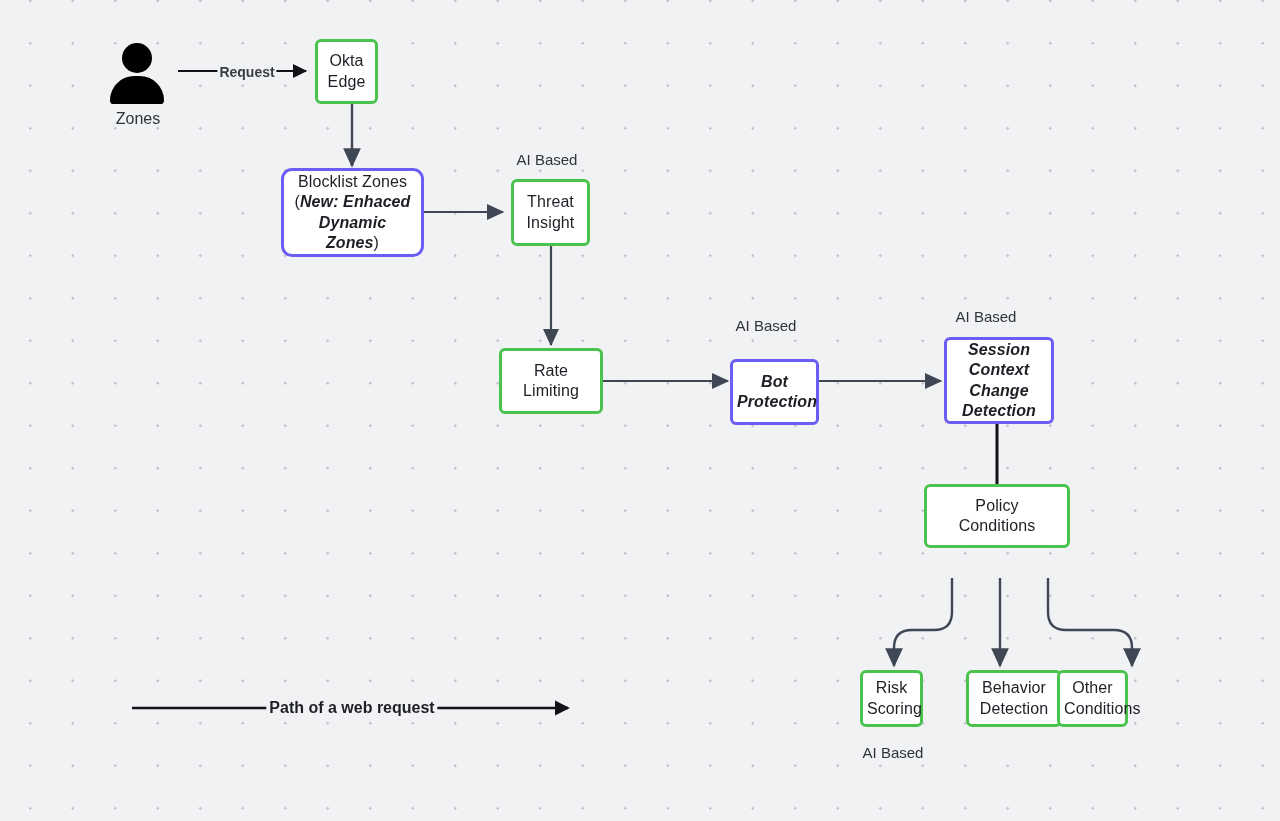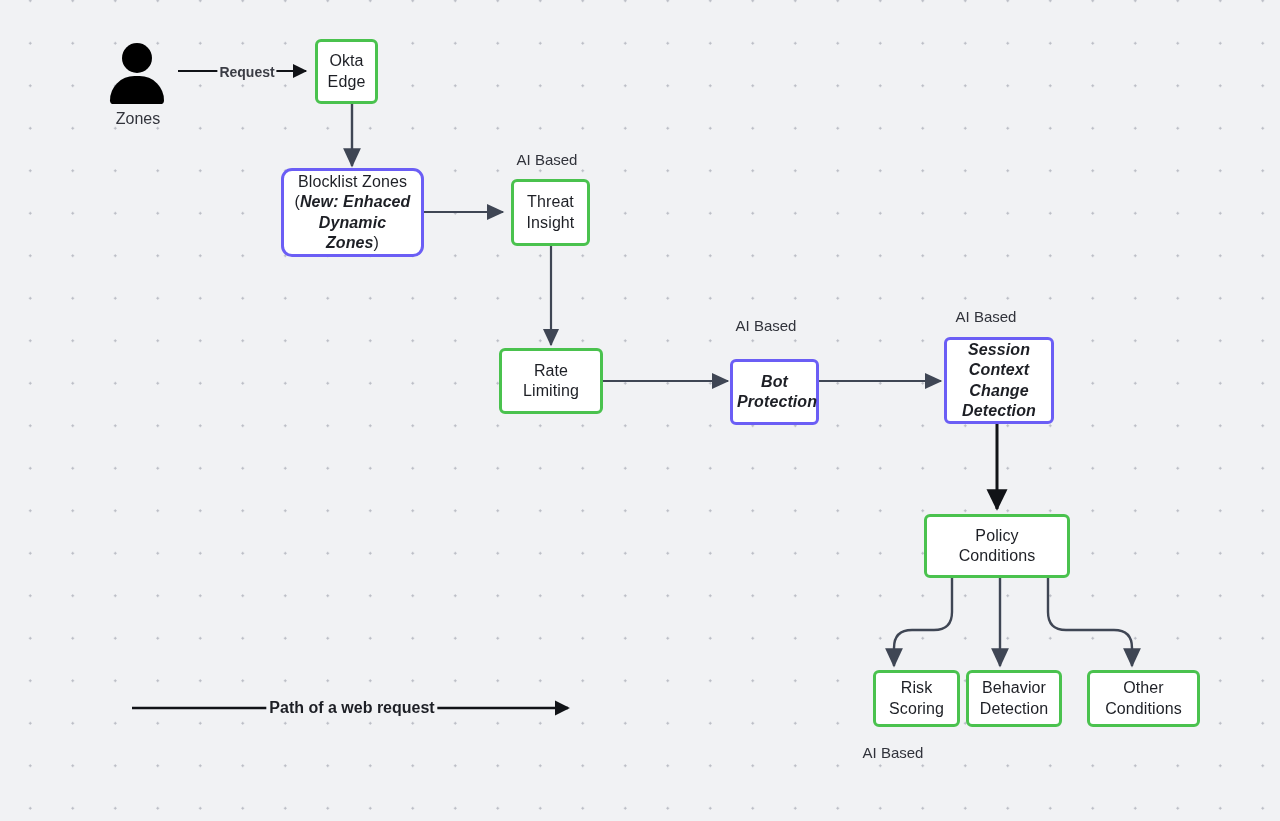--- a/index.html
+++ b/index.html
@@ -188,42 +188,42 @@
 
   <div class="node purple" style="left:944px; top:337px; width:110px; height:87px;">
     <div class="inner">
       <div class="bi">Session</div>
       <div class="bi">Context</div>
       <div class="bi">Change</div>
       <div class="bi">Detection</div>
     </div>
   </div>
 
-  <div class="node green" style="left:924px; top:514px; width:146px; height:64px;">
+  <div class="node green" style="left:924px; top:484px; width:146px; height:64px;">
     <div class="inner">
       <div>Policy</div>
       <div>Conditions</div>
     </div>
   </div>
 
-  <div class="node green" style="left:860px; top:670px; width:87px; height:57px;margin-left:13px;">
+  <div class="node green" style="left:860px; top:670px; width:63px; height:57px;">
     <div class="inner">
       <div>Risk</div>
       <div>Scoring</div>
     </div>
   </div>
 
   <div class="node green" style="left:966px; top:670px; width:96px; height:57px;">
     <div class="inner">
       <div>Behavior</div>
       <div>Detection</div>
     </div>
   </div>
 
-  <div class="node green" style="left:1087px; top:670px; width:113px; height:57px;">
+  <div class="node green" style="left:1057px; top:670px; width:71px; height:57px;">
     <div class="inner">
       <div>Other</div>
       <div>Conditions</div>
     </div>
   </div>
 
   <div class="legend-text" style="left:352px; top:699px;">Path of a web request</div>
 
 </div>
 

